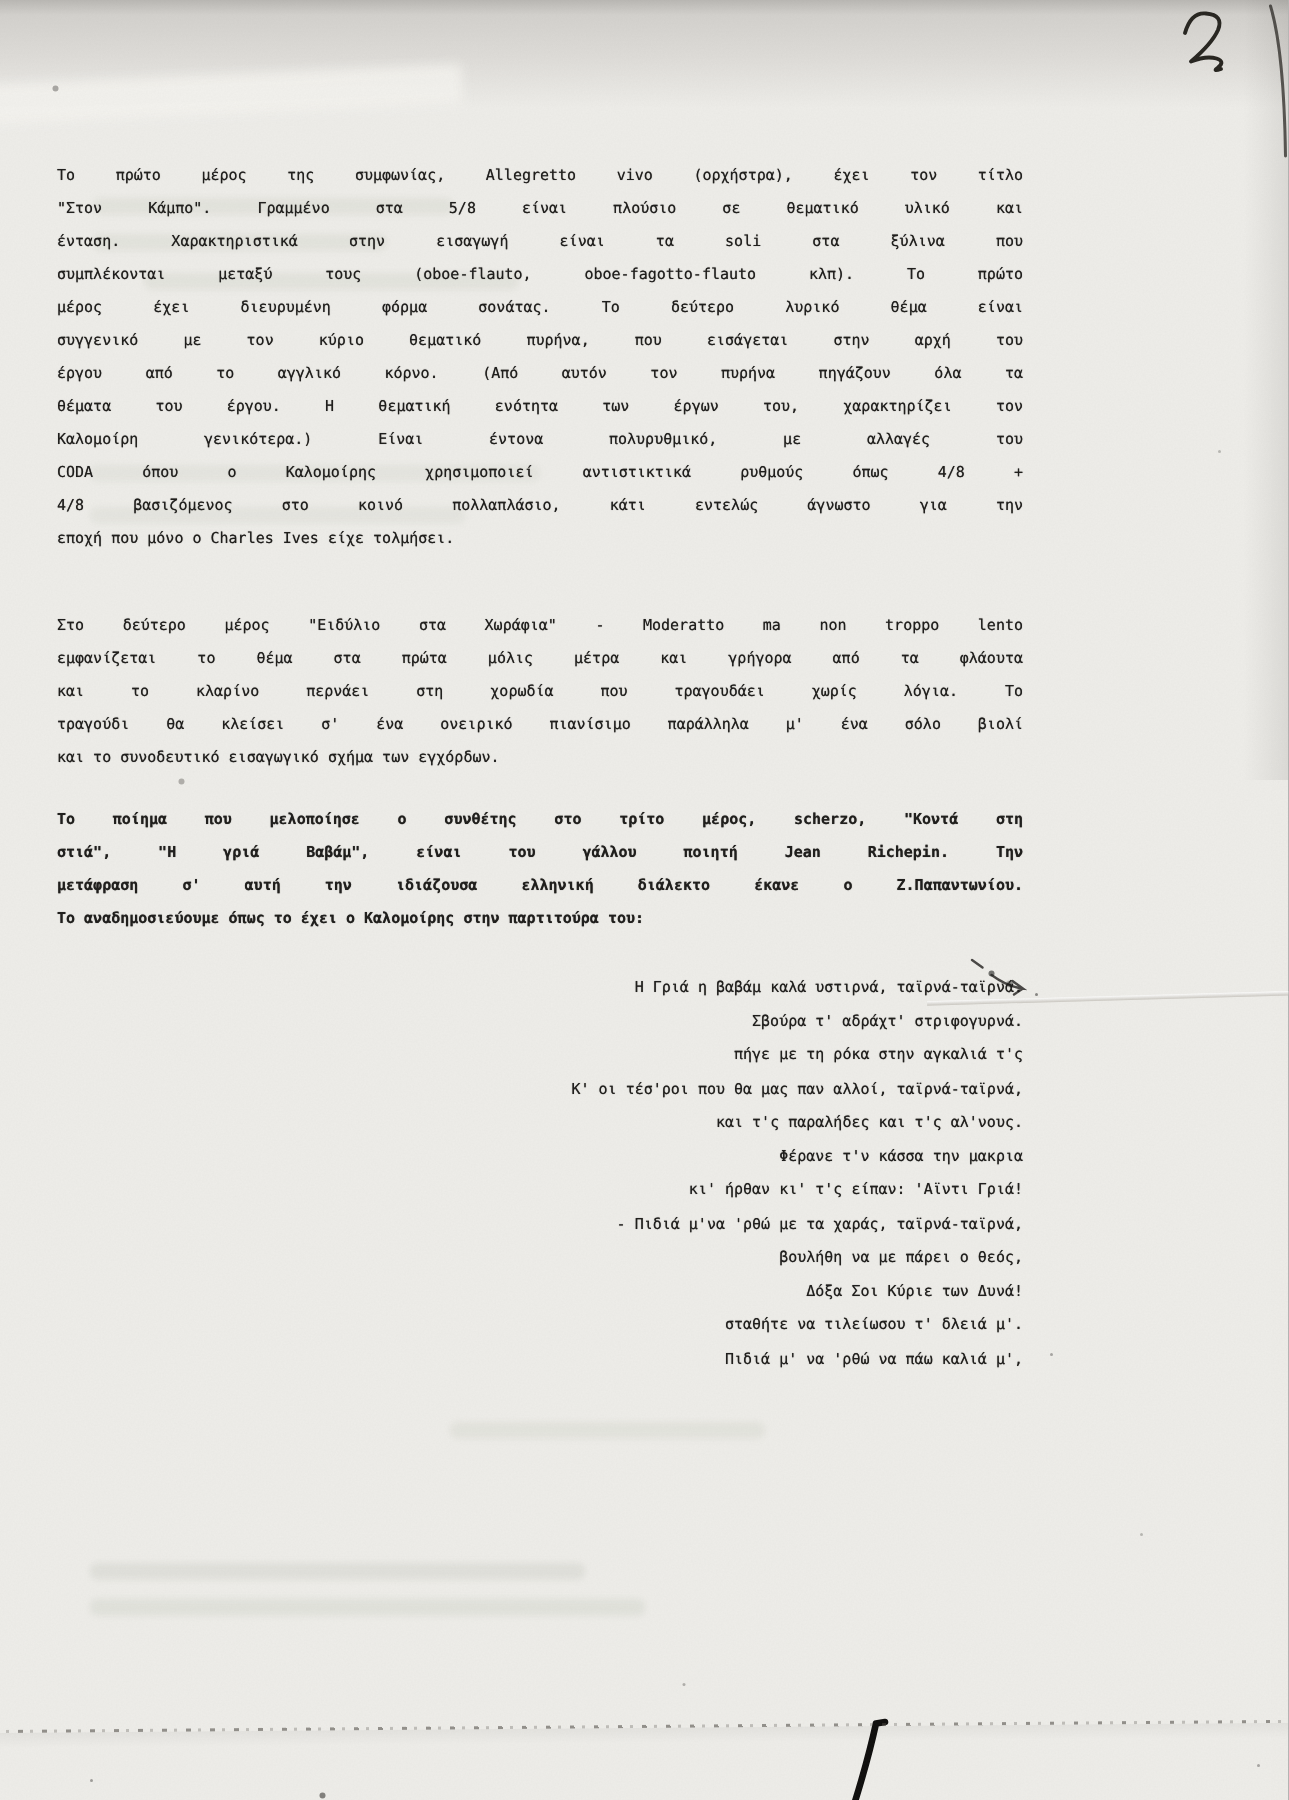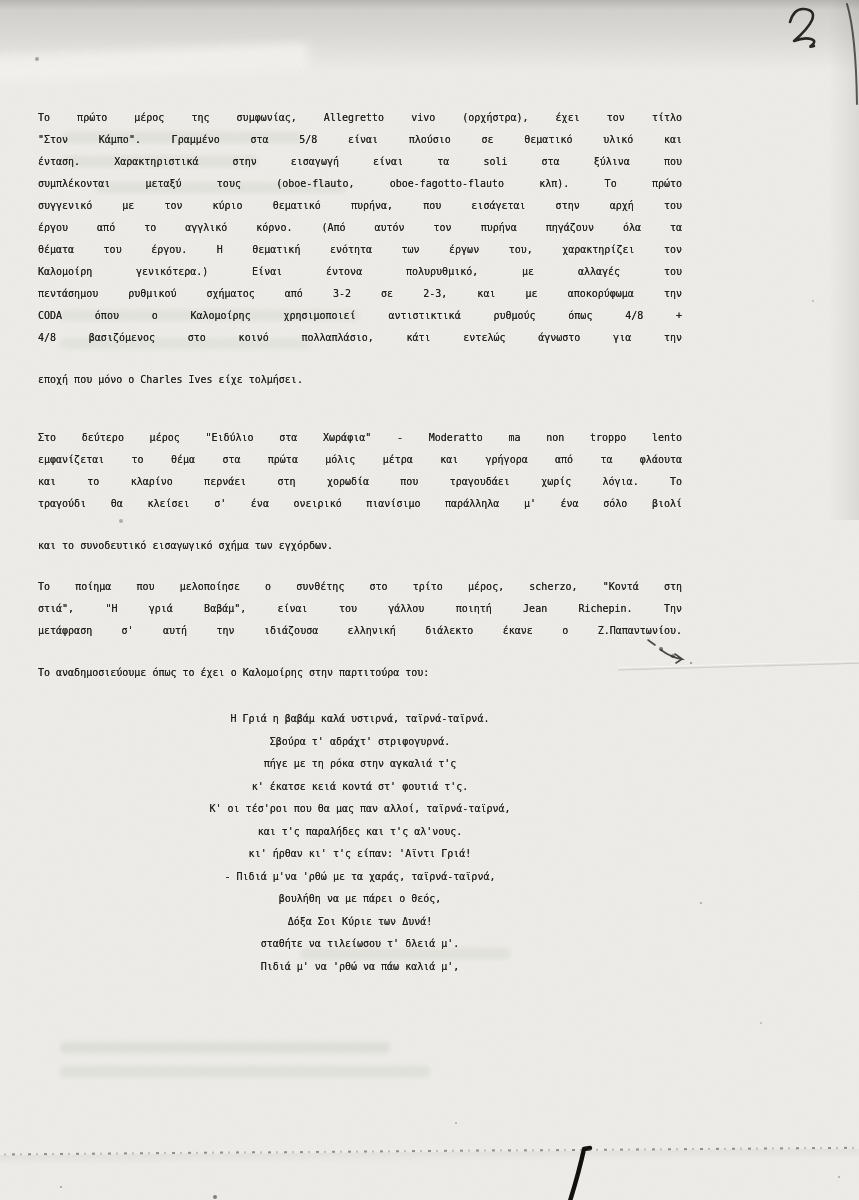--- a/index.html
+++ b/index.html
@@ -75,25 +75,25 @@
   
   .body-text {
     position: absolute; top: 107px; left: 38px; width: 644px;
     color: #1d1c1a; font-size: 10px;
     text-shadow: 0 0 .5px rgba(35,33,30,.8);
   }
   .para .jline {
     line-height: 22px; height: 22px; white-space: nowrap;
     text-align: justify; text-align-last: justify;
   }
-  .para .jline.last { text-align-last: left; margin-top: 20px; }
+  .para .jline.last { text-align-last: left; }
   .para-1 { margin-bottom: 36px; }
   .para-2 { margin-bottom: 19px; }
-  .para-3 { margin-bottom: 24px; }
-  .poem .pline { line-height: 22.5px; height: 22.5px; white-space: nowrap; text-align: center; }
+  .para-3 { margin-bottom: 24px; font-weight: bold; }
+  .poem .pline { line-height: 22.5px; height: 22.5px; white-space: nowrap; text-align: right; }
   
   .pen { position: absolute; top: 0; left: 0; width: 859px; height: 1200px; pointer-events: none; }
   .noise { position: absolute; top: 0; left: 0; opacity: .05; pointer-events: none; }
 </style>
 </head>
 <body>
 
 <div class="page">
 
   <div class="top-band"></div>
@@ -108,25 +108,25 @@
   <div class="ghost g6"></div>
   <div class="ghost g7"></div>
   <div class="ghost g8"></div>
 
   <div class="body-text">
     <div class="para para-1">
         <div class="jline">Το πρώτο μέρος της συμφωνίας, Allegretto vivo (ορχήστρα), έχει τον τίτλο</div>
         <div class="jline">"Στον Κάμπο". Γραμμένο στα 5/8 είναι πλούσιο σε θεματικό υλικό και</div>
         <div class="jline">ένταση. Χαρακτηριστικά στην εισαγωγή είναι τα soli στα ξύλινα που</div>
         <div class="jline">συμπλέκονται μεταξύ τους (oboe-flauto, oboe-fagotto-flauto κλπ). Το πρώτο</div>
+        <div class="jline">μέρος έχει διευρυμένη φόρμα σονάτας. Το δεύτερο λυρικό θέμα είναι</div>
         <div class="jline">συγγενικό με τον κύριο θεματικό πυρήνα, που εισάγεται στην αρχή του</div>
         <div class="jline">έργου από το αγγλικό κόρνο. (Από αυτόν τον πυρήνα πηγάζουν όλα τα</div>
         <div class="jline">θέματα του έργου. Η θεματική ενότητα των έργων του, χαρακτηρίζει τον</div>
         <div class="jline">Καλομοίρη γενικότερα.) Είναι έντονα πολυρυθμικό, με αλλαγές του</div>
-        <div class="jline">πεντάσημου ρυθμικού σχήματος από 3-2 σε 2-3, και με αποκορύφωμα την</div>
         <div class="jline">CODA όπου ο Καλομοίρης χρησιμοποιεί αντιστικτικά ρυθμούς όπως 4/8 +</div>
         <div class="jline">4/8 βασιζόμενος στο κοινό πολλαπλάσιο, κάτι εντελώς άγνωστο για την</div>
         <div class="jline last">εποχή που μόνο ο Charles Ives είχε τολμήσει.</div>
       </div>
     <div class="para para-2">
         <div class="jline">Στο δεύτερο μέρος "Ειδύλιο στα Χωράφια" - Moderatto ma non troppo lento</div>
         <div class="jline">εμφανίζεται το θέμα στα πρώτα μόλις μέτρα και γρήγορα από τα φλάουτα</div>
         <div class="jline">και το κλαρίνο περνάει στη χορωδία που τραγουδάει χωρίς λόγια. Το</div>
         <div class="jline">τραγούδι θα κλείσει σ' ένα ονειρικό πιανίσιμο παράλληλα μ' ένα σόλο βιολί</div>
         <div class="jline last">και το συνοδευτικό εισαγωγικό σχήμα των εγχόρδων.</div>
@@ -134,23 +134,23 @@
     <div class="para para-3">
         <div class="jline">Το ποίημα που μελοποίησε ο συνθέτης στο τρίτο μέρος, scherzo, "Κοντά στη</div>
         <div class="jline">στιά", "Η γριά Βαβάμ", είναι του γάλλου ποιητή Jean Richepin. Την</div>
         <div class="jline">μετάφραση σ' αυτή την ιδιάζουσα ελληνική διάλεκτο έκανε ο Ζ.Παπαντωνίου.</div>
         <div class="jline last">Το αναδημοσιεύουμε όπως το έχει ο Καλομοίρης στην παρτιτούρα του:</div>
       </div>
     <div class="poem">
         <div class="pline">Η Γριά η βαβάμ καλά υστιρνά, ταϊρνά-ταϊρνά.</div>
         <div class="pline">Σβούρα τ' αδράχτ' στριφογυρνά.</div>
         <div class="pline">πήγε με τη ρόκα στην αγκαλιά τ'ς</div>
-        <div class="pline">κ' έκατσε κειά κοντά στ' φουτιά τ'ς.</div>
         <div class="pline">Κ' οι τέσ'ροι που θα μας παν αλλοί, ταϊρνά-ταϊρνά,</div>
         <div class="pline">και τ'ς παραλήδες και τ'ς αλ'νους.</div>
+        <div class="pline">Φέρανε τ'ν κάσσα την μακρια</div>
         <div class="pline">κι' ήρθαν κι' τ'ς είπαν: 'Αϊντι Γριά!</div>
         <div class="pline">- Πιδιά μ'να 'ρθώ με τα χαράς, ταϊρνά-ταϊρνά,</div>
         <div class="pline">βουλήθη να με πάρει ο θεός,</div>
         <div class="pline">Δόξα Σοι Κύριε των Δυνά!</div>
         <div class="pline last">σταθήτε να τιλείωσου τ' δλειά μ'.</div>
         <div class="pline">Πιδιά μ' να 'ρθώ να πάω καλιά μ',</div>
       </div>
   </div>
 
   <svg class="pen" viewBox="0 0 859 1200">

